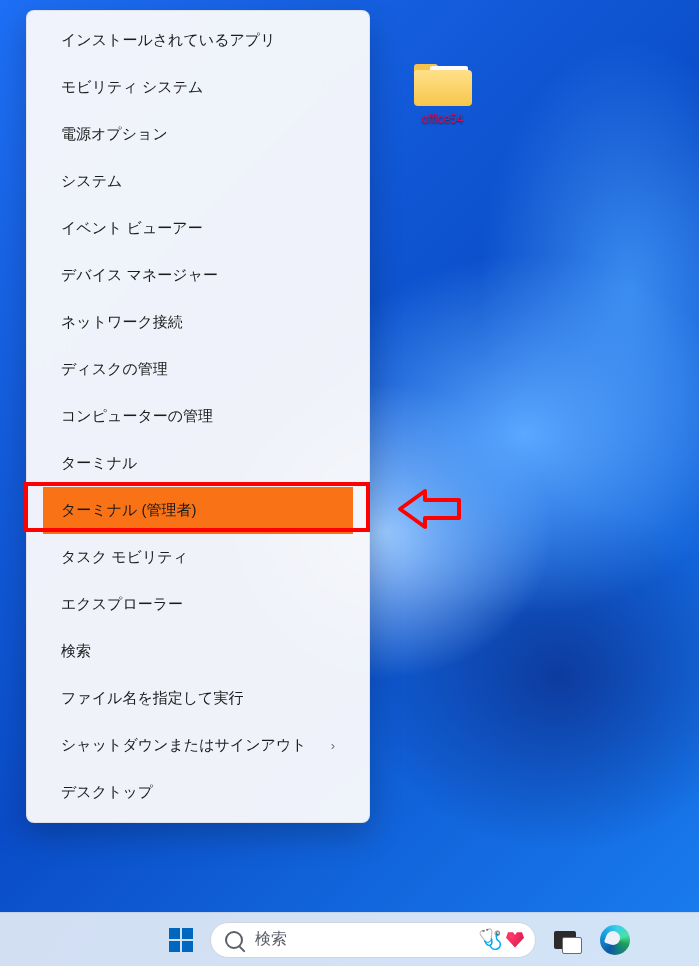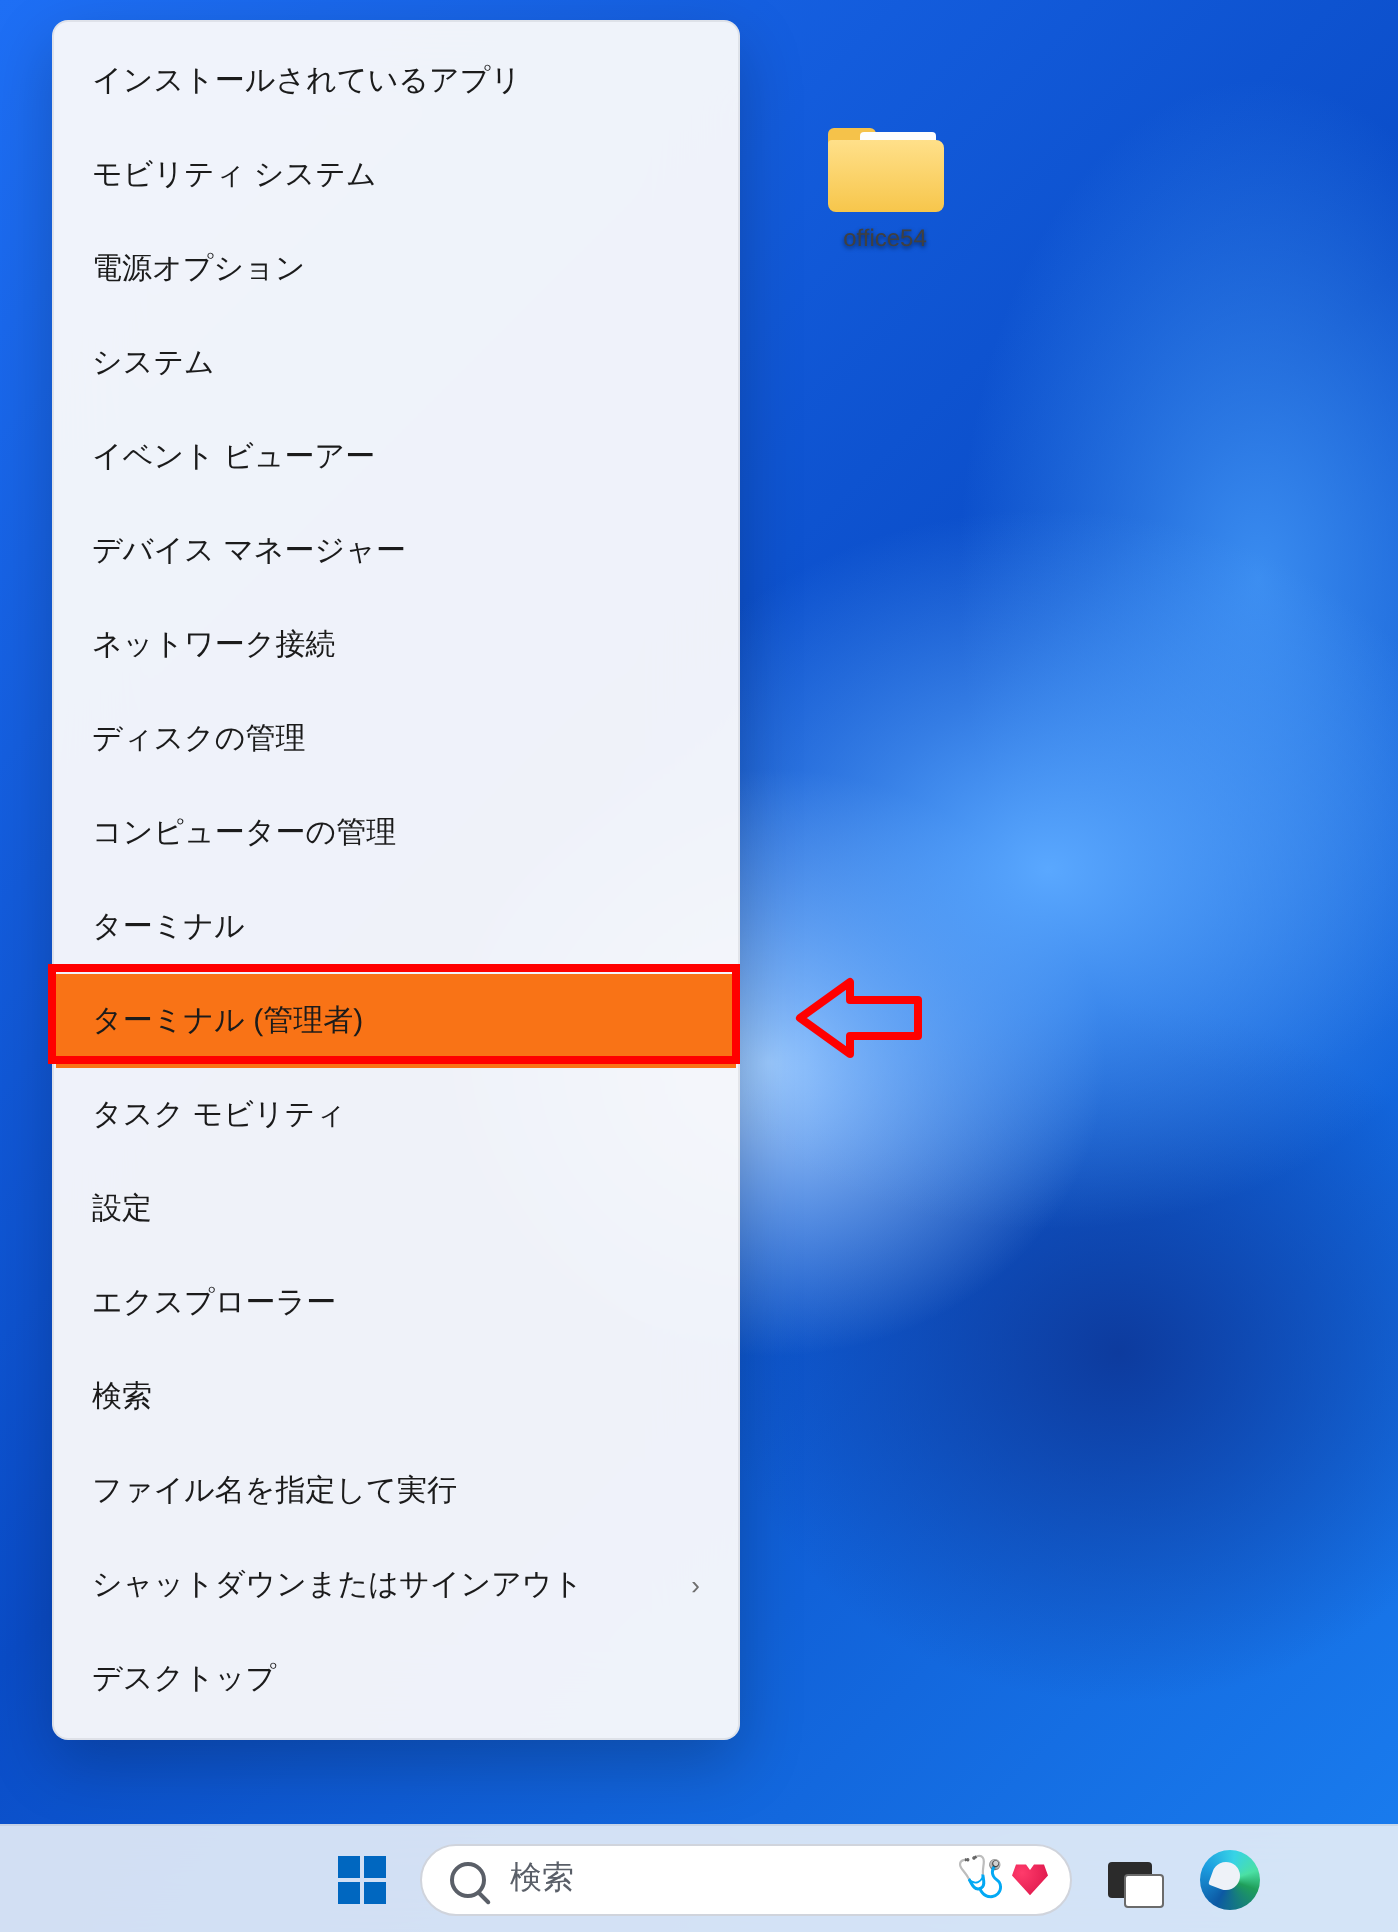--- a/index.html
+++ b/index.html
@@ -20,21 +20,21 @@
         radial-gradient(ellipse 400px 350px at 80% 70%, #0d3b9e 0%, transparent 50%),
         radial-gradient(ellipse 300px 500px at 90% 30%, #3a8cf0 0%, transparent 50%),
         linear-gradient(135deg, #1e6ff5 0%, #0a4cc7 50%, #1a7ef0 100%);
     }
     .desktop-icon {
       position: absolute;
       top: 60px;
       left: 405px;
       width: 75px;
       text-align: center;
-      color: #404040;
+      color: #be185d;
       font-size: 12px;
       text-shadow: 0 1px 2px rgba(0,0,0,.6);
     }
     .folder-icon {
       width: 58px;
       height: 46px;
       margin: 0 auto 6px;
       position: relative;
     }
     .folder-back {
@@ -69,21 +69,21 @@
     }
     .context-menu {
       position: absolute;
       top: 10px;
       left: 26px;
       width: 344px;
       background: rgba(249,249,251,0.96);
       border: 1px solid rgba(0,0,0,.07);
       border-radius: 8px;
       box-shadow: 0 12px 32px rgba(0,0,0,.22);
-      padding: 6px 1px;
+      padding: 6px 16px;
       backdrop-filter: blur(20px);
     }
     .menu-item {
       padding: 0 18px;
       height: 47px;
       display: flex;
       align-items: center;
       font-size: 15px;
       color: #1b1b1b;
       cursor: default;
@@ -261,23 +261,20 @@
     <div class="menu-item">
       <span>ターミナル</span>
     </div>
     <div class="menu-item hover">
       <span>ターミナル (管理者)</span>
     </div>
     <div class="menu-item">
       <span>タスク モビリティ</span>
     </div>
     <div class="menu-item">
-      <span>設定</span>
-    </div>
-    <div class="menu-item">
       <span>エクスプローラー</span>
     </div>
     <div class="menu-item">
       <span>検索</span>
     </div>
     <div class="menu-item">
       <span>ファイル名を指定して実行</span>
     </div>
     <div class="menu-item">
       <span>シャットダウンまたはサインアウト</span>

